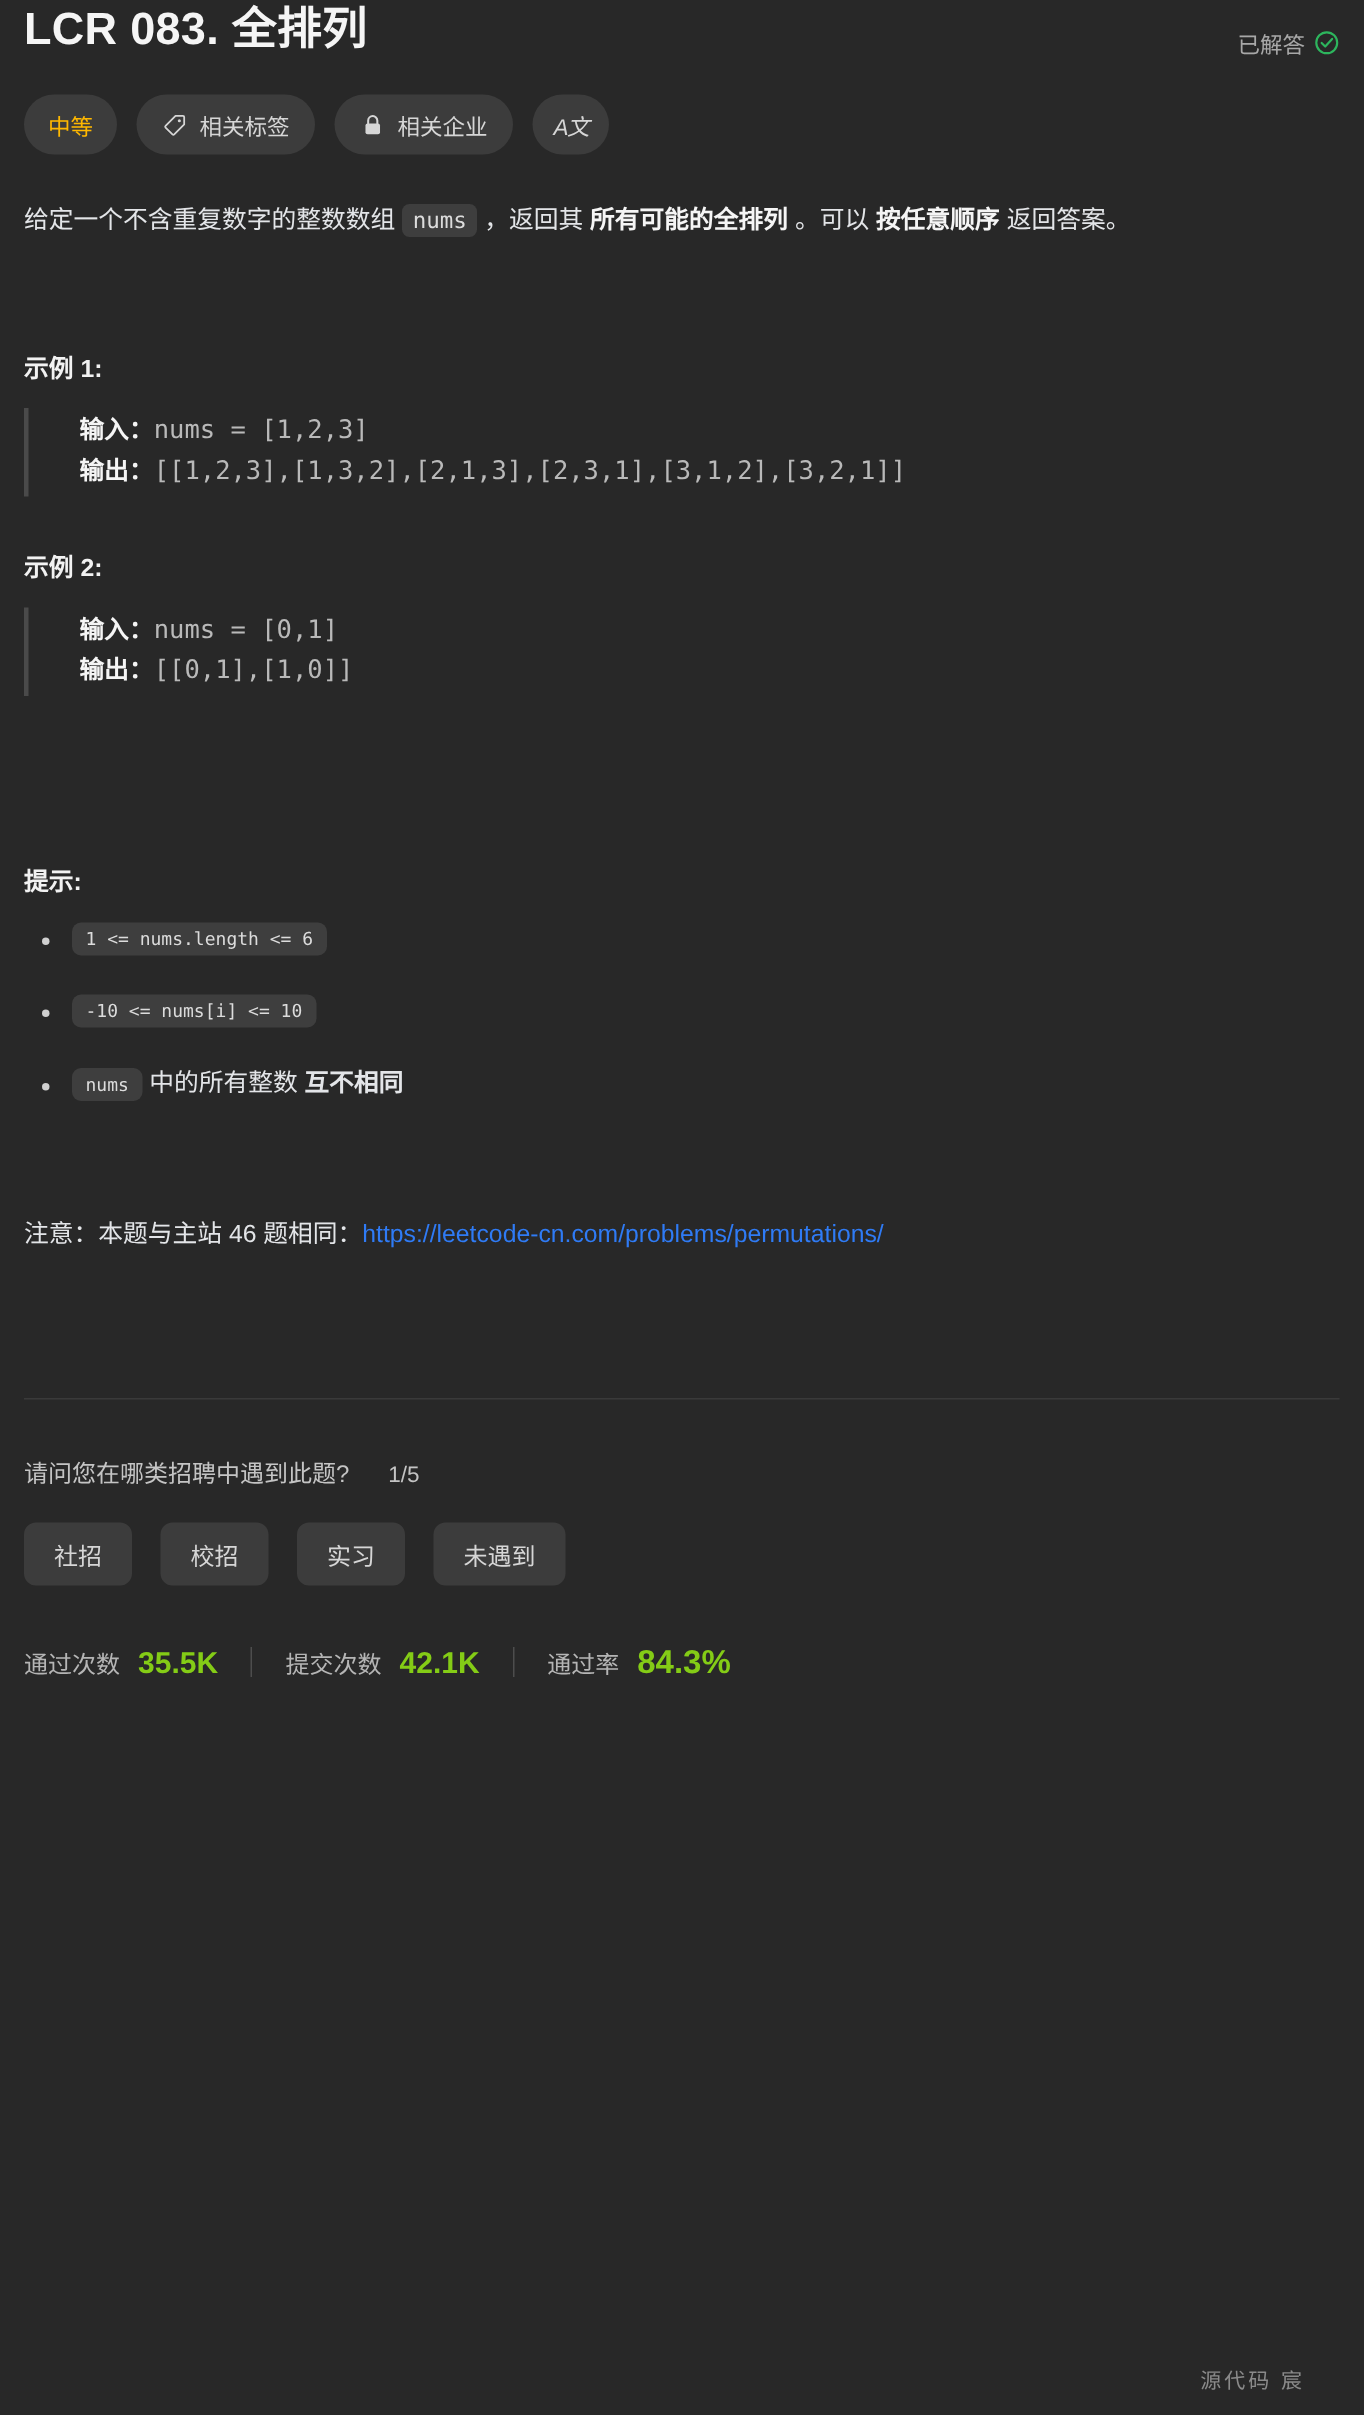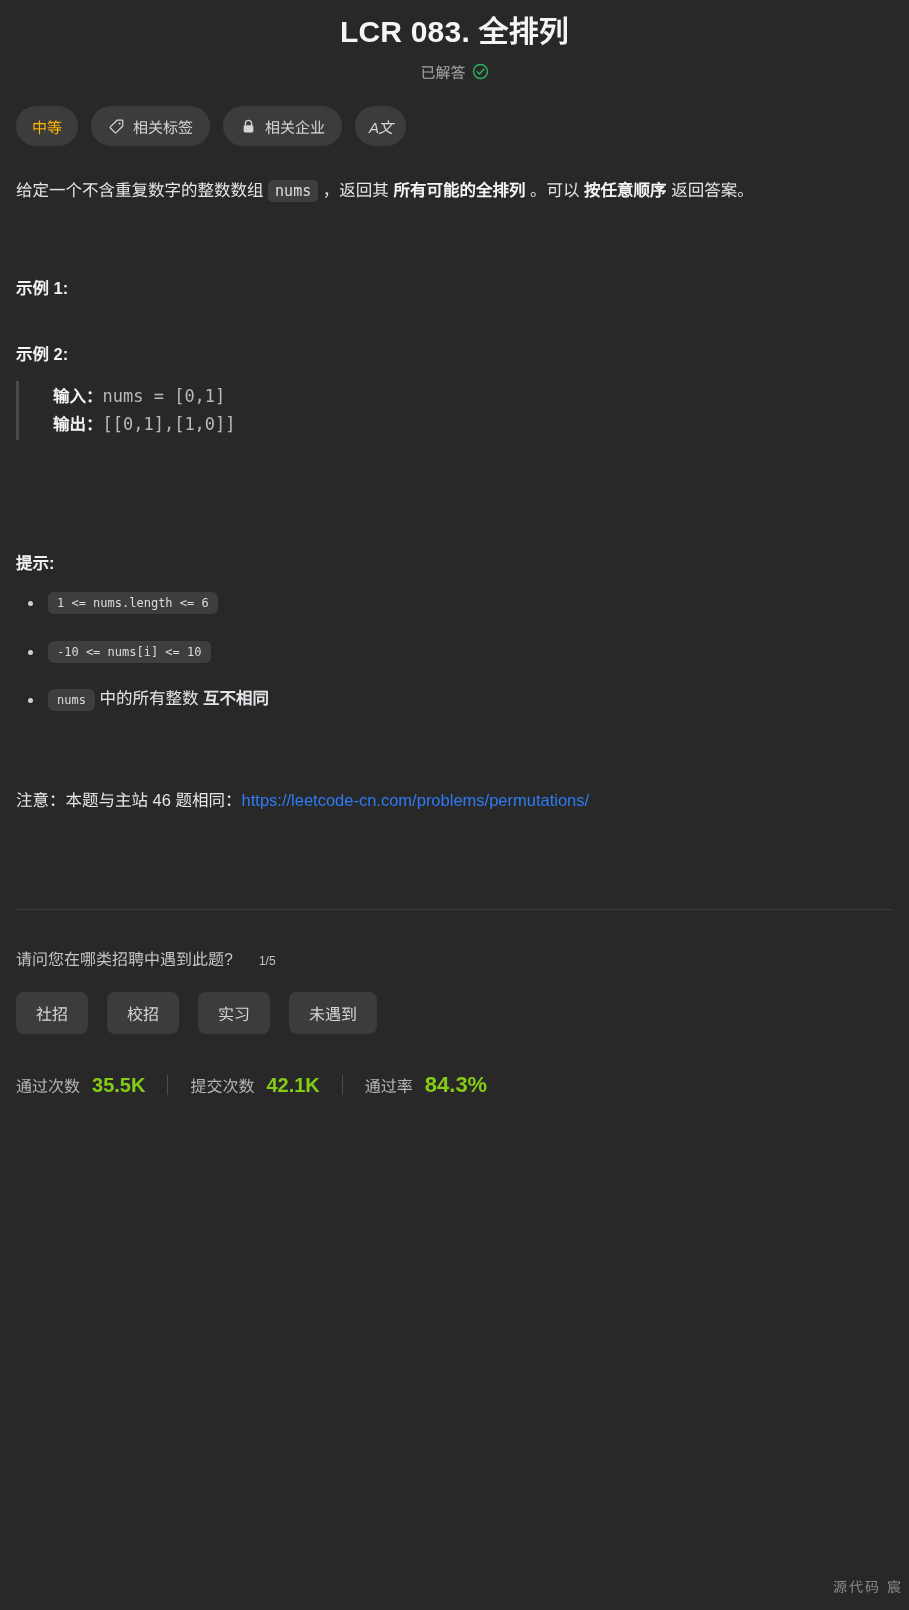--- a/index.html
+++ b/index.html
@@ -10,23 +10,22 @@
     min-height: 1610px;
     background: #282828;
     color: #eff1f6;
     font-family: "Liberation Sans", "DejaVu Sans", sans-serif;
     -webkit-font-smoothing: antialiased;
   }
   .page { width: 909px; min-height: 1610px; position: relative; padding: 0 16px; }
 
   
   .title-row {
-    display: flex; align-items: center; justify-content: space-between;
-    padding-top: 12px;
-    flex-direction: column;
+    display: flex; align-items: flex-end; justify-content: space-between;
+    padding-top: 0;
   }
   .title {
     font-size: 30px; font-weight: 700; line-height: 1.3;
     color: #f5f5f5; letter-spacing: .2px; margin: 0;
   }
   .solved {
     display: flex; align-items: center; gap: 6px;
     font-size: 15px; color: #a8a8a8; padding-top: 10px; white-space: nowrap;
   }
   .check-circle { width: 17px; height: 17px; display: block; }
@@ -97,40 +96,40 @@
   
   .note { margin-top: 74px; font-size: 16.5px; line-height: 1.7; color: #e3e5e8; }
   .note a { color: #2f7bf5; text-decoration: none; word-break: break-all; }
 
   
   .divider { border-top: 1px solid #3a3a3a; margin-top: 95px; }
   .survey-q {
     display: flex; align-items: baseline; gap: 26px;
     margin-top: 36px; font-size: 16px; color: #c4c4c4;
   }
-  .survey-count { font-size: 12px; color: #c4c4c4; }
+  .survey-count { font-size: 15px; color: #c4c4c4; }
   .survey-opts { display: flex; gap: 19px; margin-top: 22px; }
   .opt {
     background: #3c3c3c; border-radius: 8px; height: 42px;
     display: inline-flex; align-items: center; padding: 0 20px;
     font-size: 16px; color: #d6d6d6; cursor: pointer; user-select: none;
   }
 
   
   .stats {
     display: flex; align-items: baseline; gap: 22px;
     margin-top: 38px; padding-bottom: 18px;
   }
   .stat { display: inline-flex; align-items: baseline; gap: 12px; }
   .stat-label { font-size: 16px; color: #b5b5b5; }
   .stat-value { font-size: 20px; font-weight: 700; color: #84cc16; }
   .stat-value.small { font-size: 22px; }
   .stat-sep { width: 1px; height: 20px; background: #4d4d4d; align-self: center; }
   .watermark {
-    position: absolute; right: 6px; bottom: 14px;
+    position: absolute; right: 39px; bottom: 14px;
     font-size: 14px; color: #8a8a8a; letter-spacing: 2px; white-space: nowrap;
   }
 </style>
 </head>
 <body>
 
 <div class="page">
 
   <div class="title-row">
     <h1 class="title">LCR 083. 全排列</h1>
@@ -170,20 +169,24 @@
   </div>
 
   <p class="desc">
     <span>给定一个不含重复数字的整数数组 </span><code class="chip">nums</code><span> ，返回其 </span><b>所有可能的全排列</b><span> 。可以 </span><b>按任意顺序</b><span> 返回答案。</span>
   </p>
 
   <div class="spacer-lg"></div>
 
   <div>
     <p class="ex-title">示例 1:</p>
+    <div class="ex-block">
+      <div class="ex-line"><span class="lbl">输入：</span><span>nums = [1,2,3]</span></div>
+      <div class="ex-line"><span class="lbl">输出：</span><span>[[1,2,3],[1,3,2],[2,1,3],[2,3,1],[3,1,2],[3,2,1]]</span></div>
+    </div>
   </div>
 
   <div class="spacer-md"></div>
 
   <div>
     <p class="ex-title">示例 2:</p>
     <div class="ex-block">
       <div class="ex-line"><span class="lbl">输入：</span><span>nums = [0,1]</span></div>
       <div class="ex-line"><span class="lbl">输出：</span><span>[[0,1],[1,0]]</span></div>
     </div>

